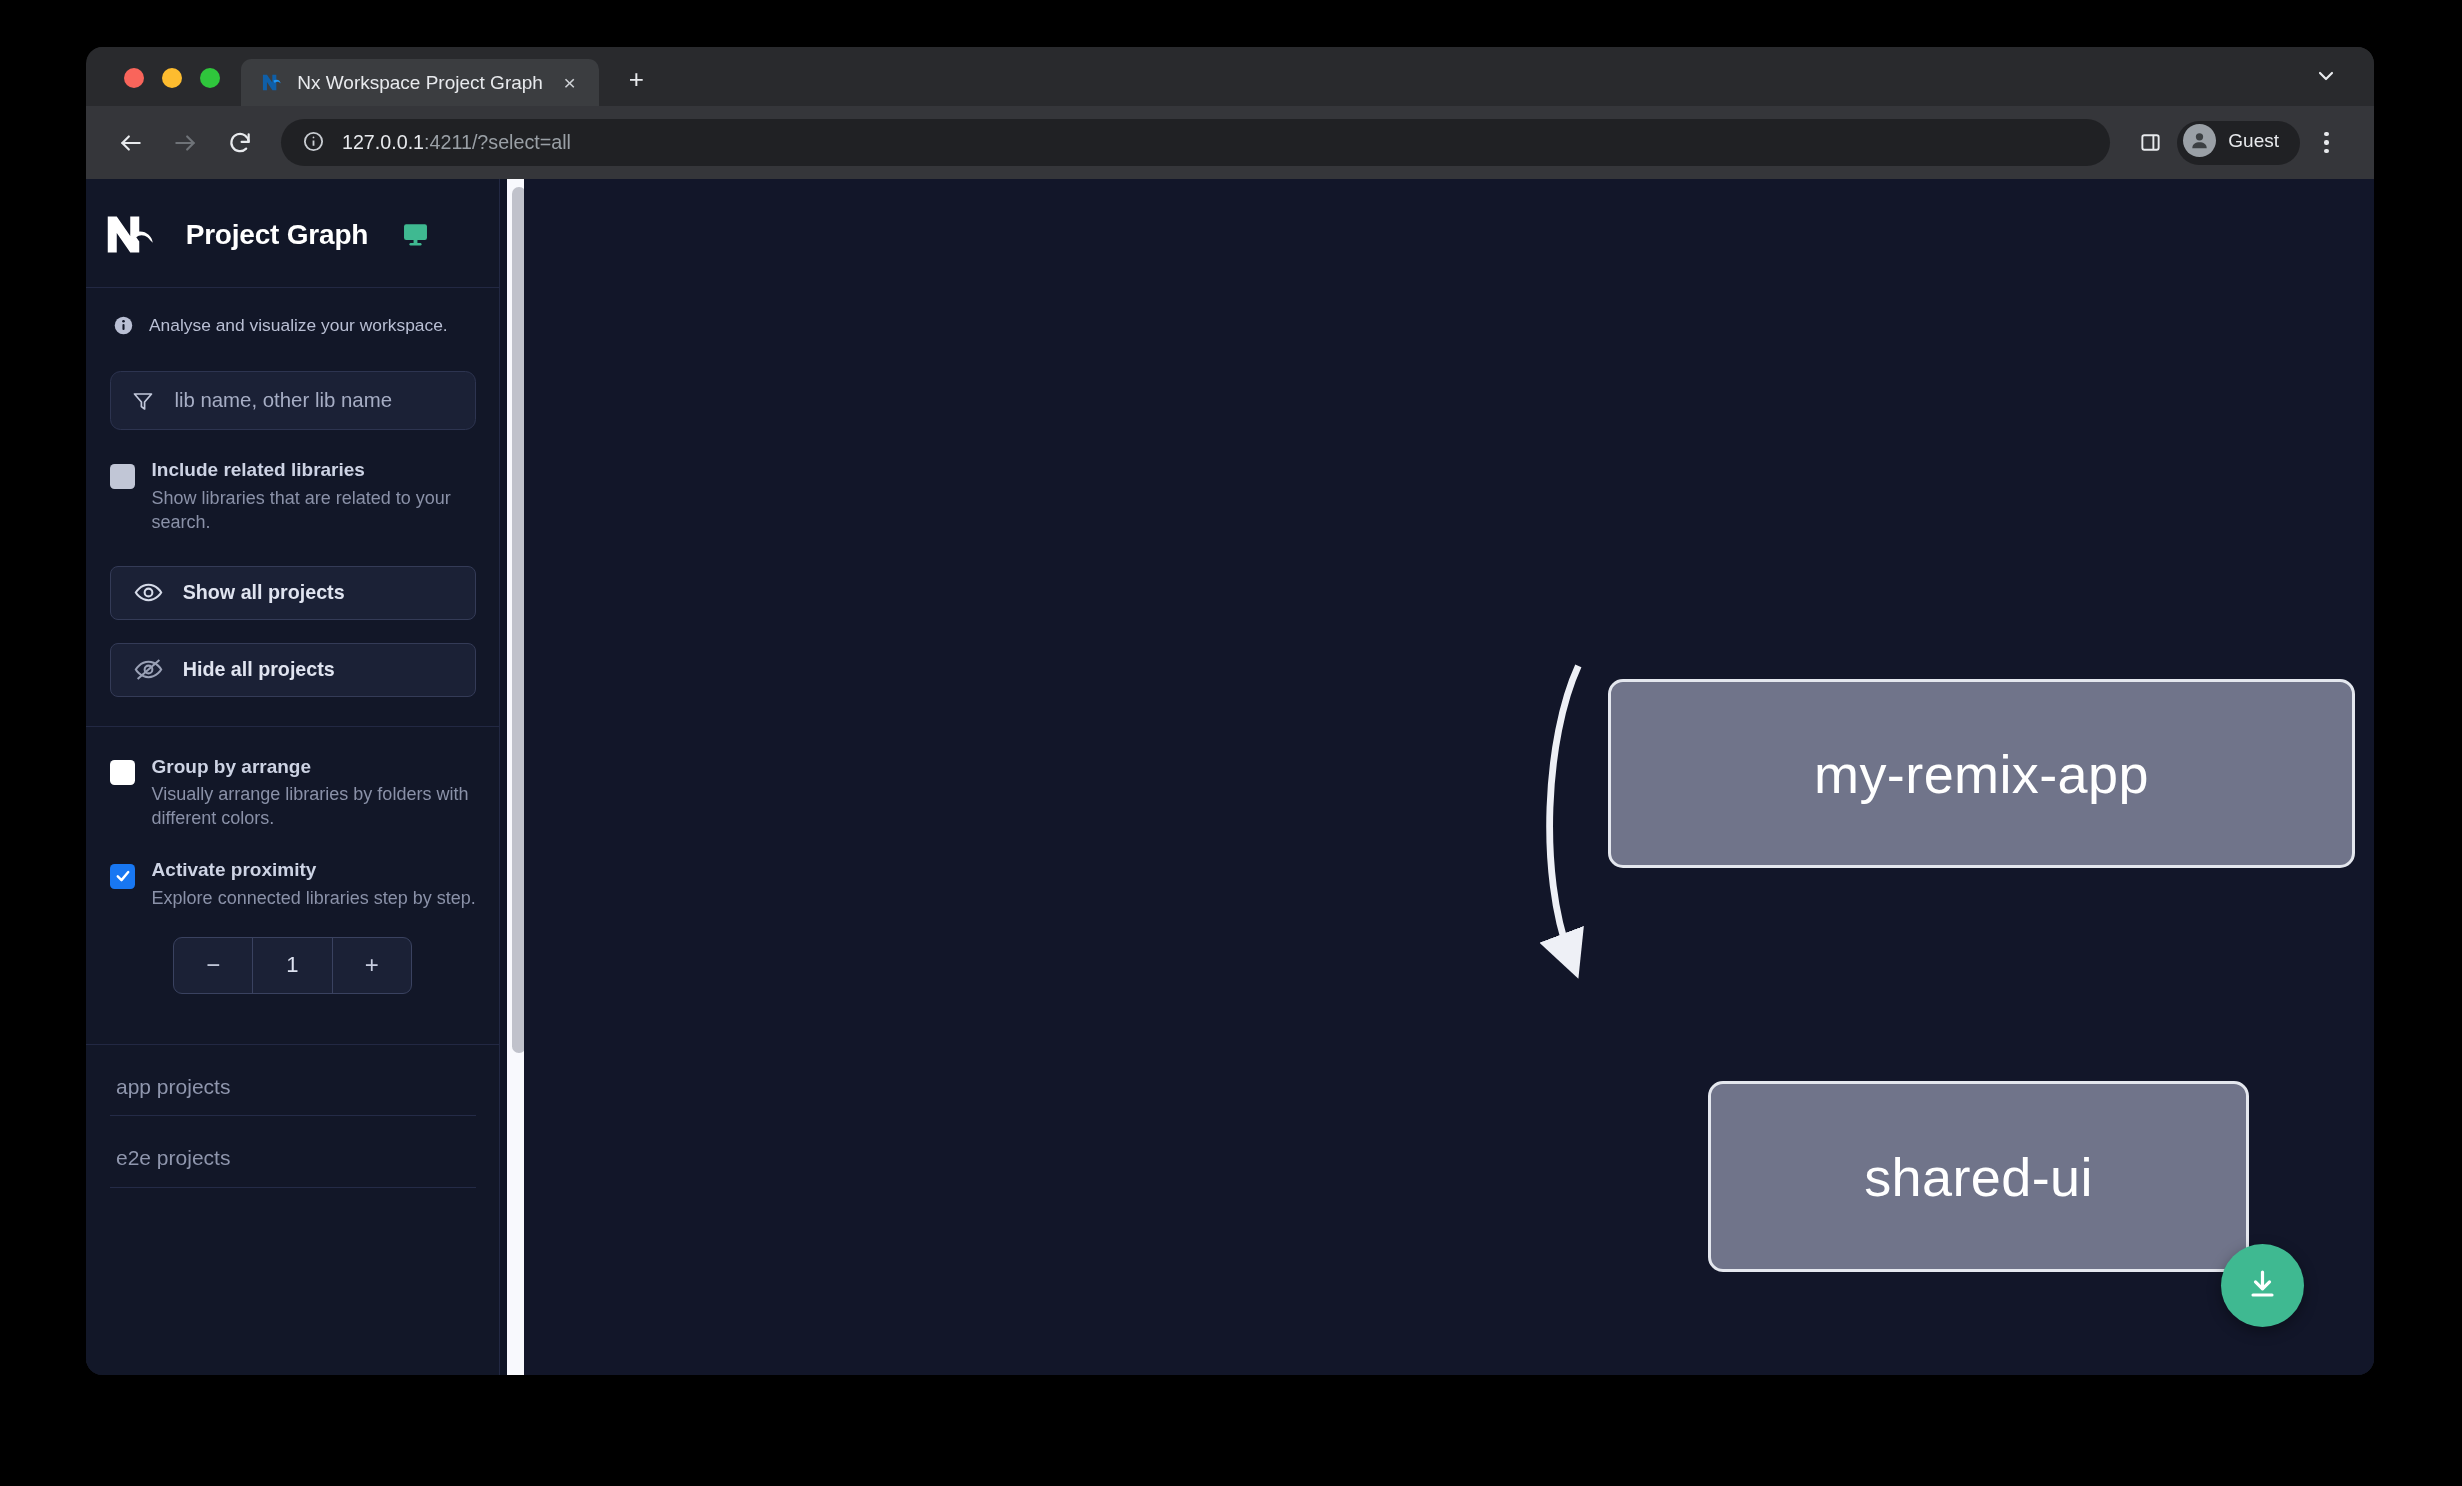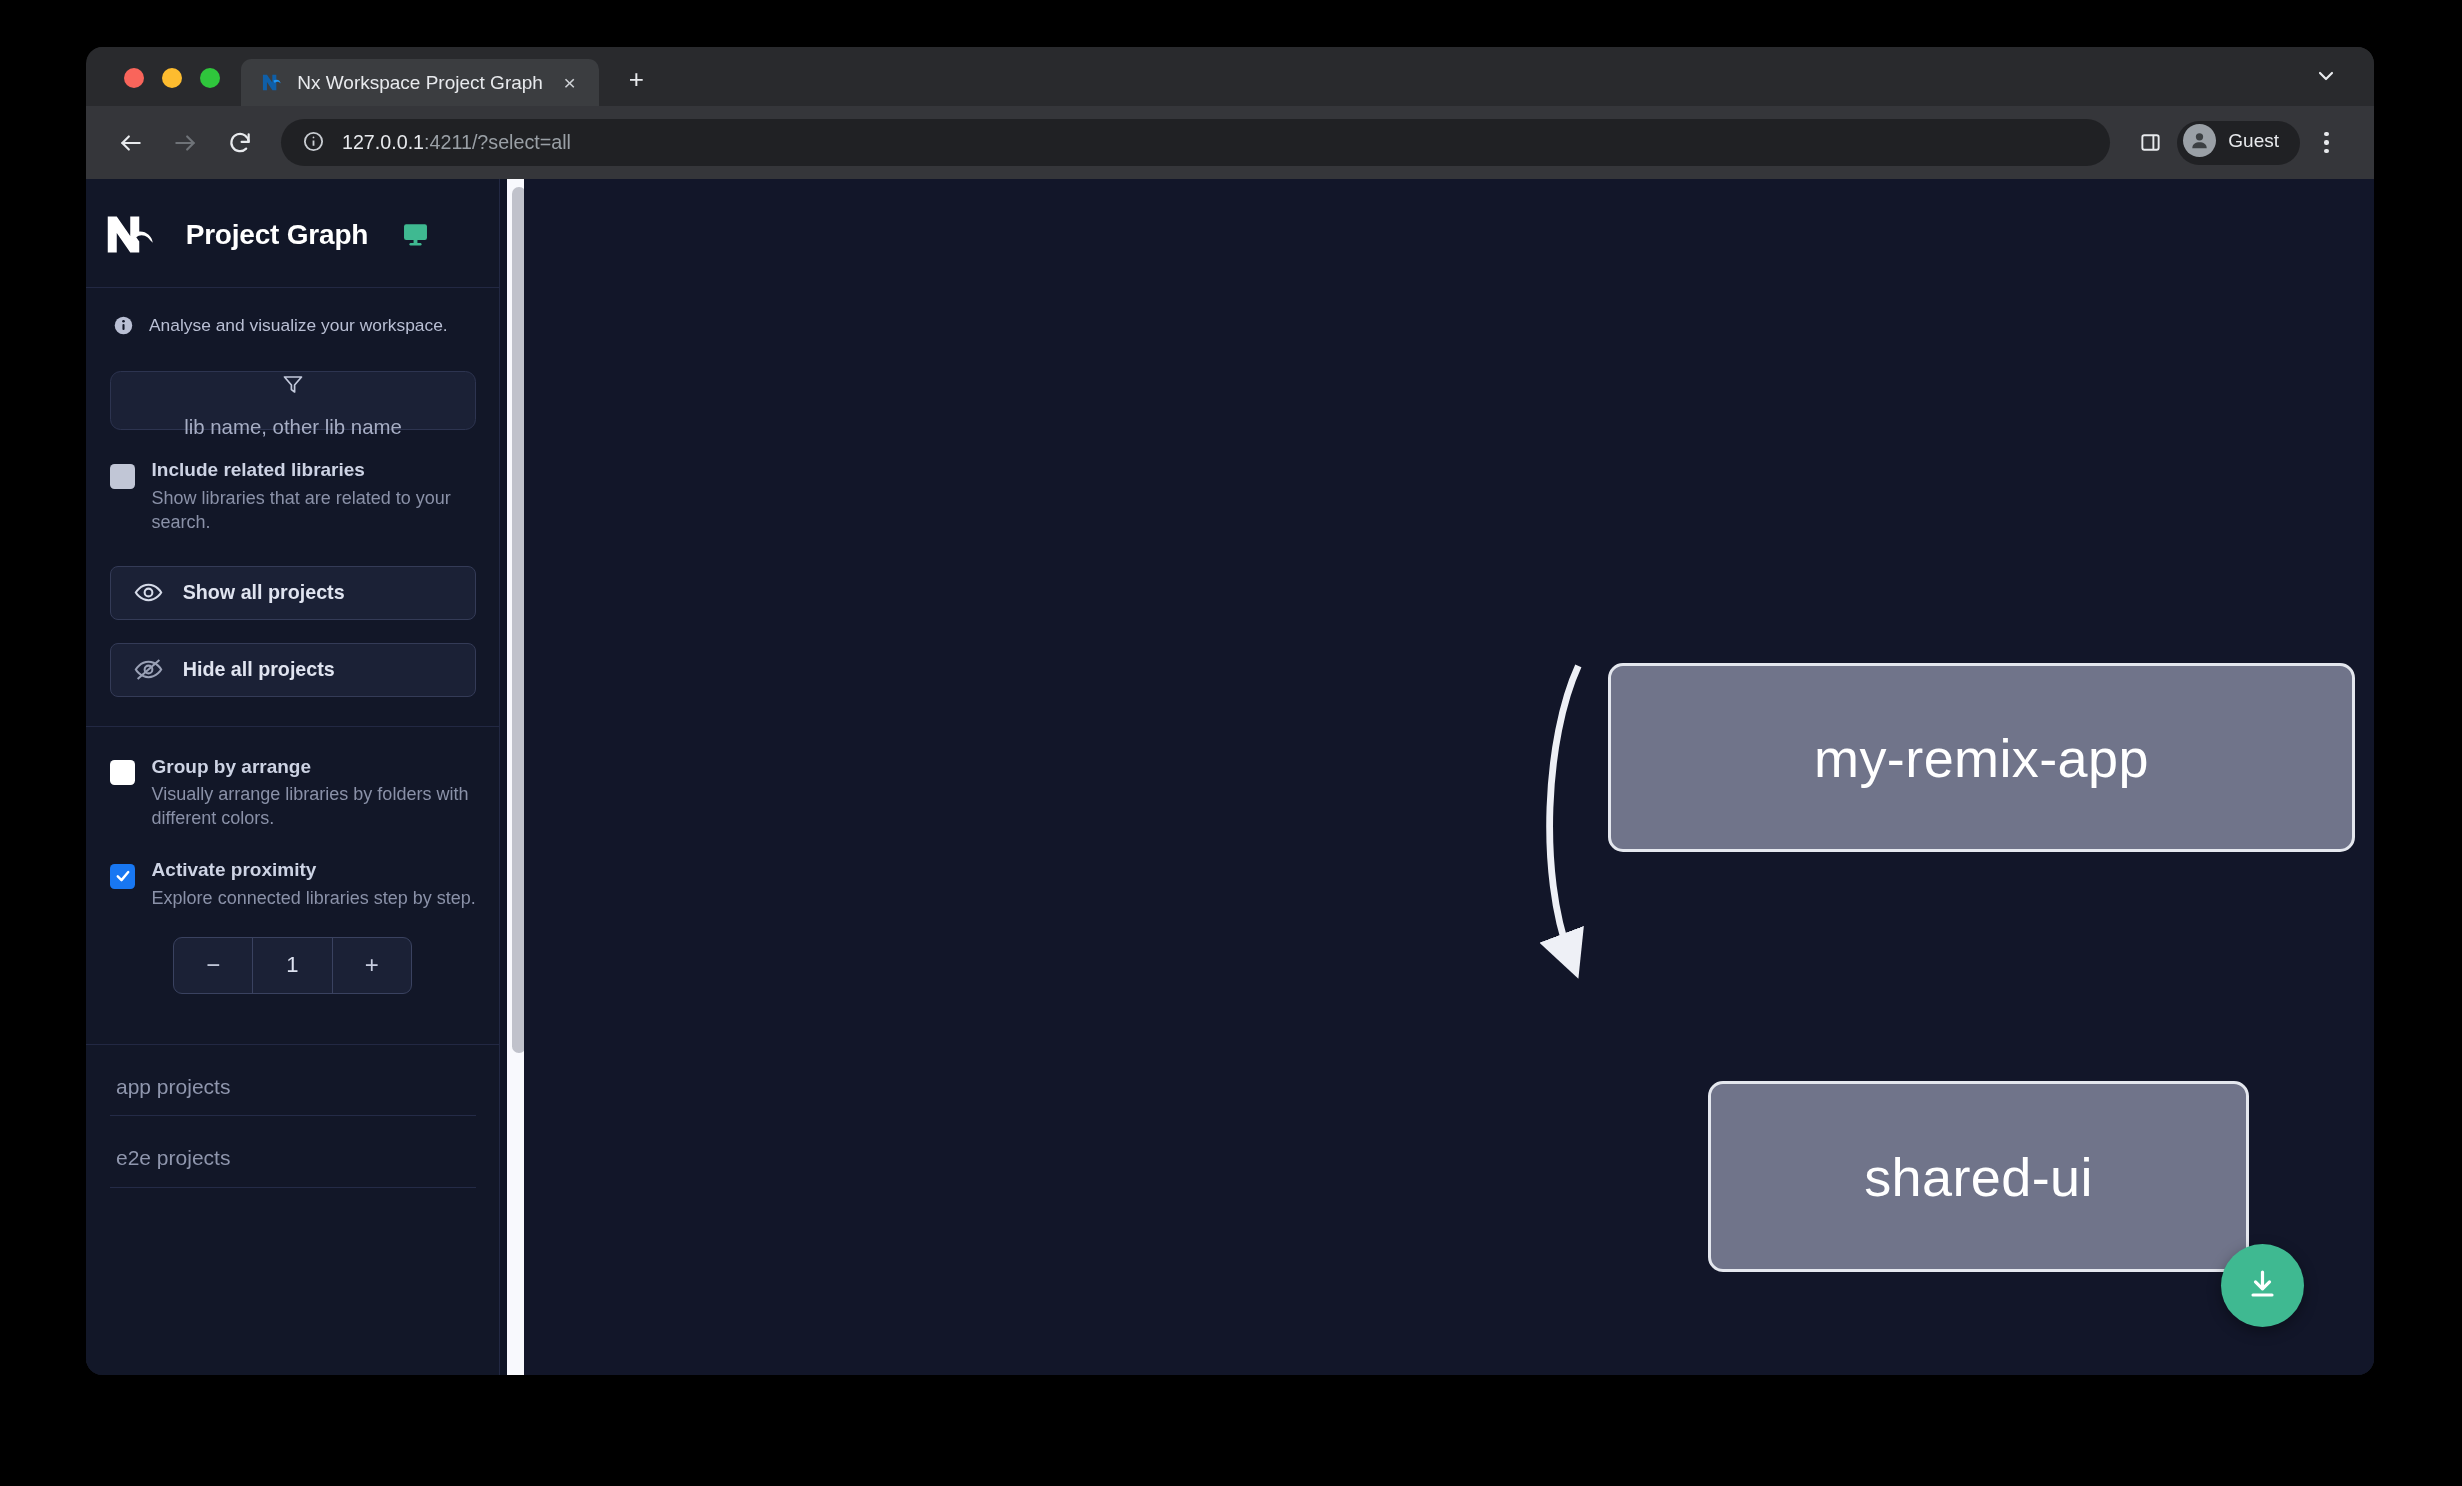--- a/index.html
+++ b/index.html
@@ -163,21 +163,20 @@
 
   .filter-box {
     margin: 35px 23px 0 24px;
     height: 59px;
     background: #1b2136;
     border: 0.8px solid #2d3450;
     border-radius: 10.6px;
     display: flex; align-items: center;
     padding: 0 19.7px;
     gap: 19.7px;
-    flex-direction: column;
   }
   .funnel-icon { width: 24px; height: 24px; flex: 0 0 auto; }
   .filter-ph { color: #a6adc4; font-size: 20.4px; }
 
   .opt { display: flex; gap: 16.6px; padding: 0 23px 0 24px; }
   .opt-row1 { margin-top: 29px; }
   .chk {
     width: 25px; height: 25px;
     border-radius: 4.5px;
     flex: 0 0 auto;
@@ -269,21 +268,21 @@
     position: absolute;
     background: #70748a;
     border: 3.8px solid #e4e7ee;
     border-radius: 15px;
     display: flex;
     align-items: center;
     justify-content: center;
     color: #ffffff;
   }
   .node-label { font-size: 54px; font-weight: 400; letter-spacing: 0.4px; white-space: nowrap; }
-  #node-app  { left: 1084px; top: 484px;  width: 747px; height: 189px; }
+  #node-app  { left: 1084px; top: 500px;  width: 747px; height: 189px; }
   #node-lib  { left: 1184px; top: 902px; width: 541px; height: 191px; }
 
   .edge-svg { position: absolute; left: 0; top: 0; width: 100%; height: 100%; pointer-events: none; }
 
   .download-fab {
     position: absolute;
     right: 70px; bottom: 48px;
     width: 83px; height: 83px;
     border-radius: 50%;
     background: #3fb991;

